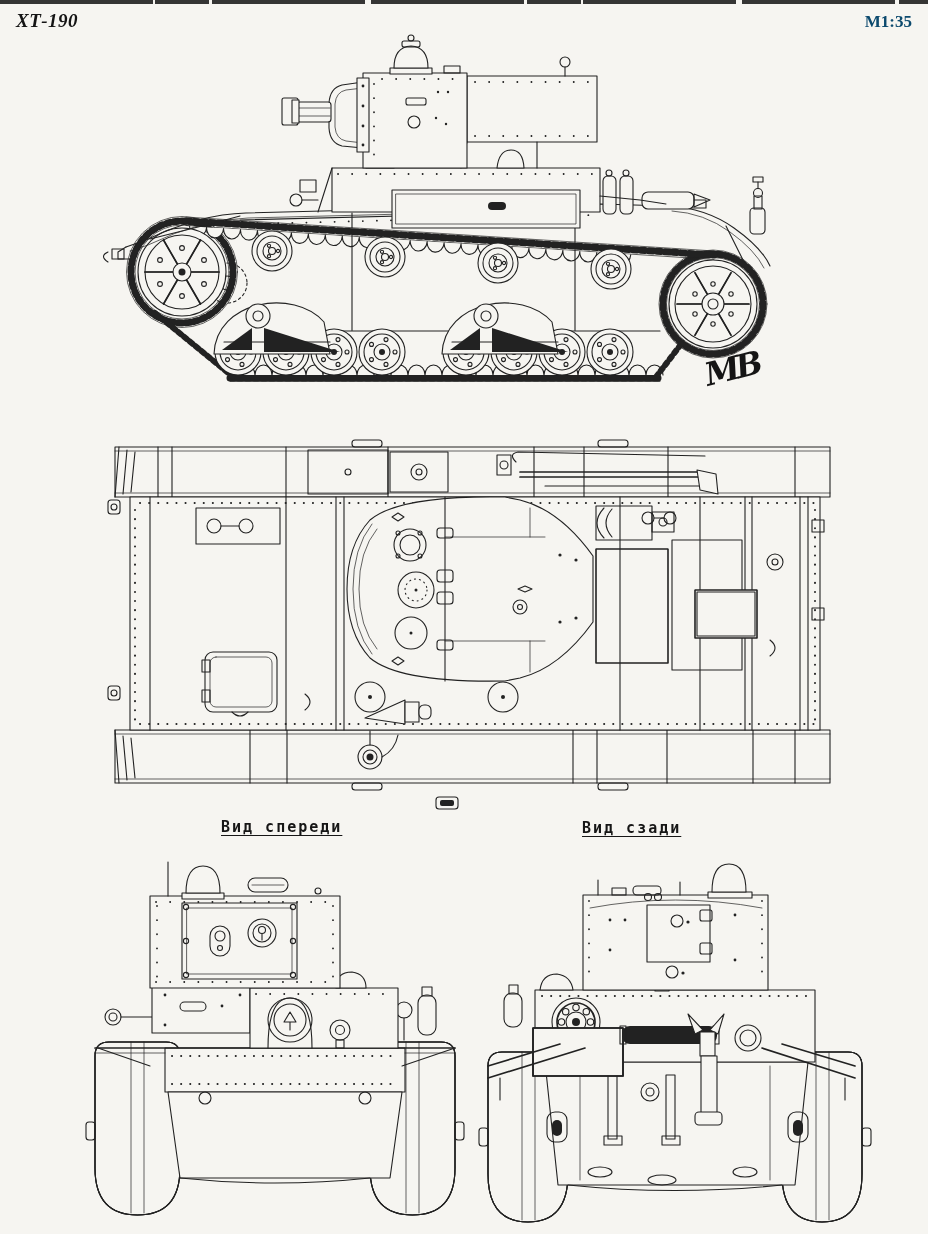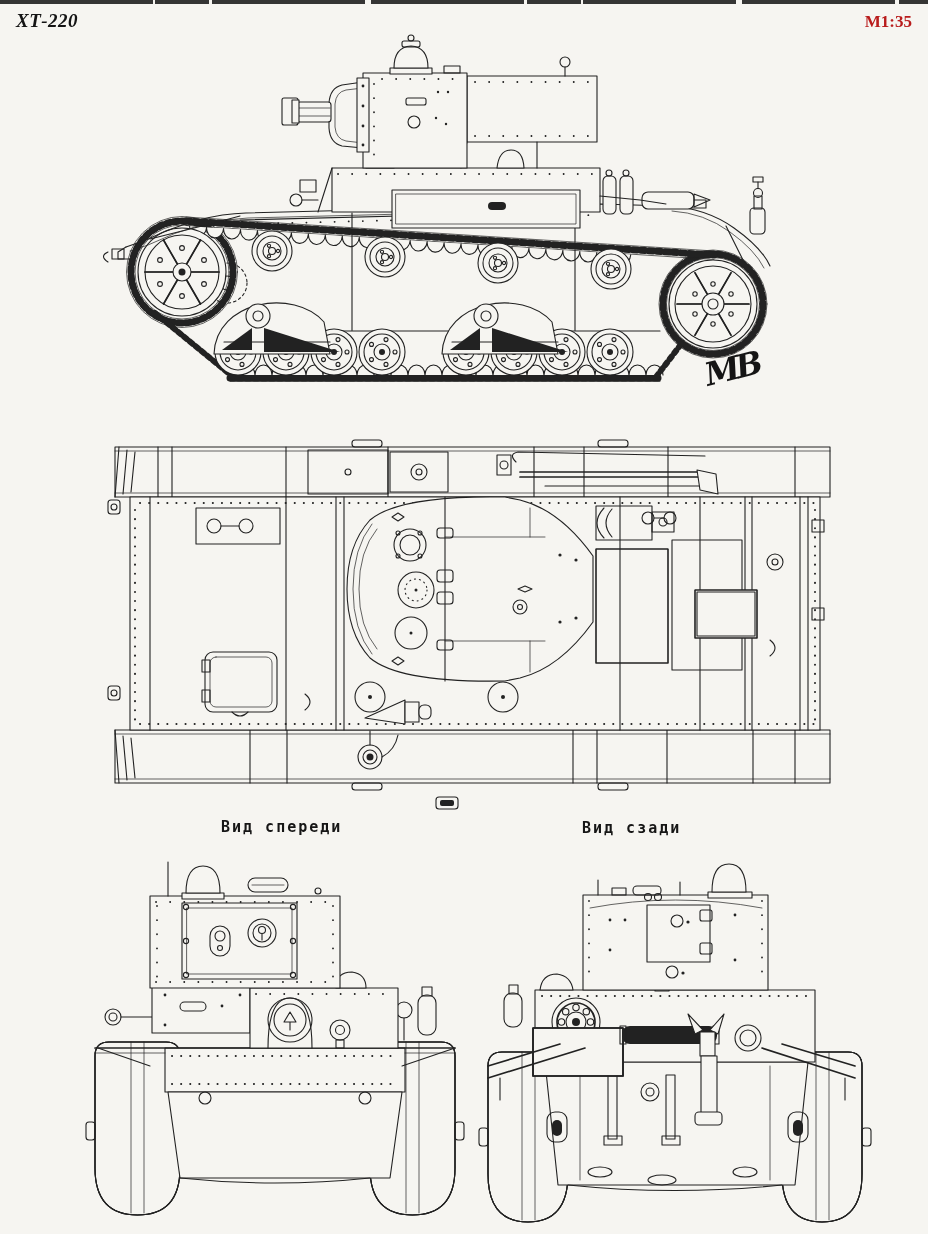--- a/index.html
+++ b/index.html
@@ -2,43 +2,43 @@
 <html style="--paper: #f6f5f1; --ink: #222222;"><head>
 <meta charset="utf-8">
 <style>
   html,body{margin:0;padding:0}
   body{width:928px;height:1234px;position:relative;overflow:hidden;background:var(--paper,#f6f5f1)}
   .scanline{position:absolute;top:0;left:0;right:0;height:4px;
     background:repeating-linear-gradient(90deg,#1b1b1b 0 47px,rgba(0,0,0,0) 47px 53px),
                repeating-linear-gradient(90deg,#1b1b1b 0 23px,rgba(0,0,0,0) 23px 31px);
     opacity:.88}
   .model{position:absolute;left:16px;top:10px;font:italic bold 19px "Liberation Serif",serif;color:#141414;letter-spacing:.5px}
-  .scale{position:absolute;right:16px;top:12px;font:bold 17px "Liberation Serif",serif;color:#b91c1c}
+  .scale{position:absolute;right:16px;top:12px;font:bold 17px "Liberation Serif",serif;color:#0c4a6e}
   .lbl{position:absolute;font:bold 15px "DejaVu Sans Mono",monospace;color:#161616;letter-spacing:2px;
-       text-underline-offset:3px}
+       text-decoration:underline;text-underline-offset:3px}
   .lbl-front{left:221px;top:818px}
   .lbl-rear{left:582px;top:819px}
   svg.bp{position:absolute;left:0;top:0}
   svg.bp *{stroke:var(--ink,#222);fill:none;stroke-width:1.1;stroke-linecap:round;stroke-linejoin:round}
   svg.bp .pf{fill:var(--paper,#f6f5f1)}
   svg.bp .ink{fill:var(--ink,#222);stroke:none}
   svg.bp .riv{stroke-dasharray:.1 9;stroke-width:2;stroke-linecap:round}
   svg.bp .riv2{stroke-dasharray:.1 14;stroke-width:1.8}
   svg.bp .d44{stroke-dasharray:4 4;stroke-width:7}
   svg.bp .d34{stroke-dasharray:3.5 4;stroke-width:6}
   svg.bp .thin{stroke-width:.7}
   svg.bp .w2{stroke-width:1.7}
   svg.bp text{stroke:none;fill:#151515}
   .sig{font:italic bold 32px "DejaVu Serif",serif;letter-spacing:-4px}
 </style>
 </head>
 <body>
 
 <div class="scanline"></div>
-<div class="model">ХТ-220</div>
+<div class="model">ХТ-190</div>
 <div class="scale">M1:35</div>
 <div class="lbl lbl-front">Вид спереди</div>
 <div class="lbl lbl-rear">Вид сзади</div>
 
 <svg class="bp" width="928" height="1234" viewBox="0 0 928 1234">
 <defs>
   <pattern id="ptrack" width="15" height="11" patternUnits="userSpaceOnUse">
     <rect x="0.8" y="1" width="6.2" height="8.6" rx="1.8"></rect>
     <rect x="8.2" y="1" width="6.2" height="8.6" rx="1.8"></rect>
     <circle cx="4" cy="5.3" r="1.1"></circle>

